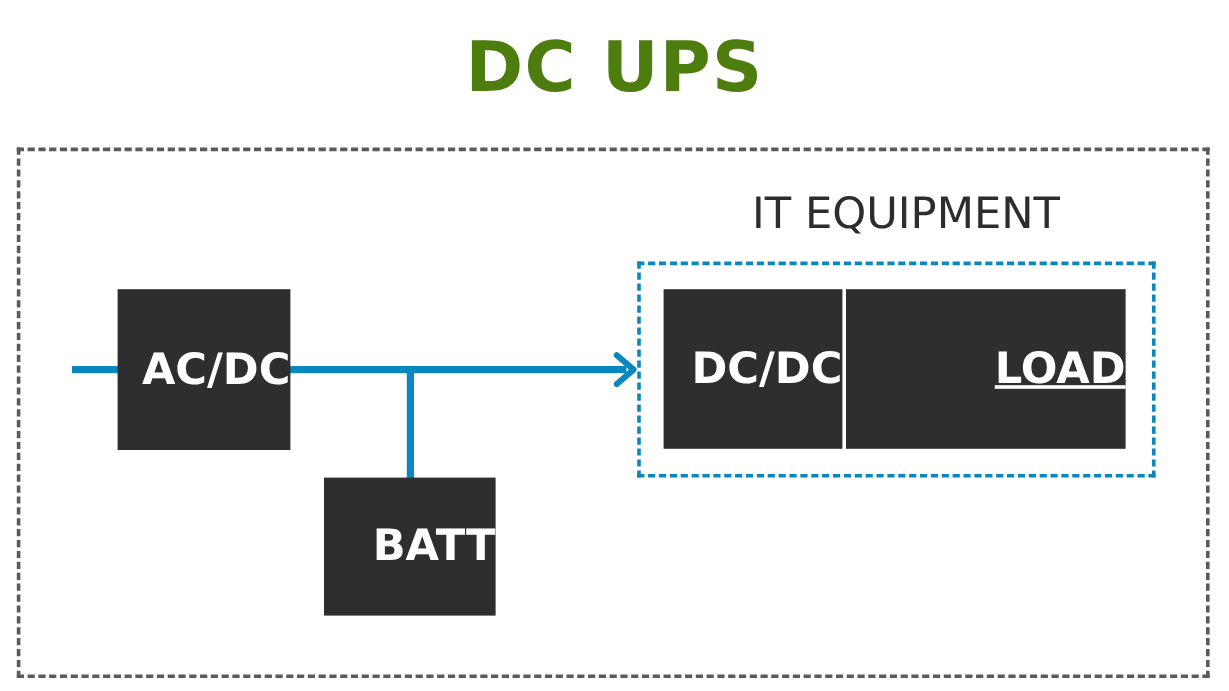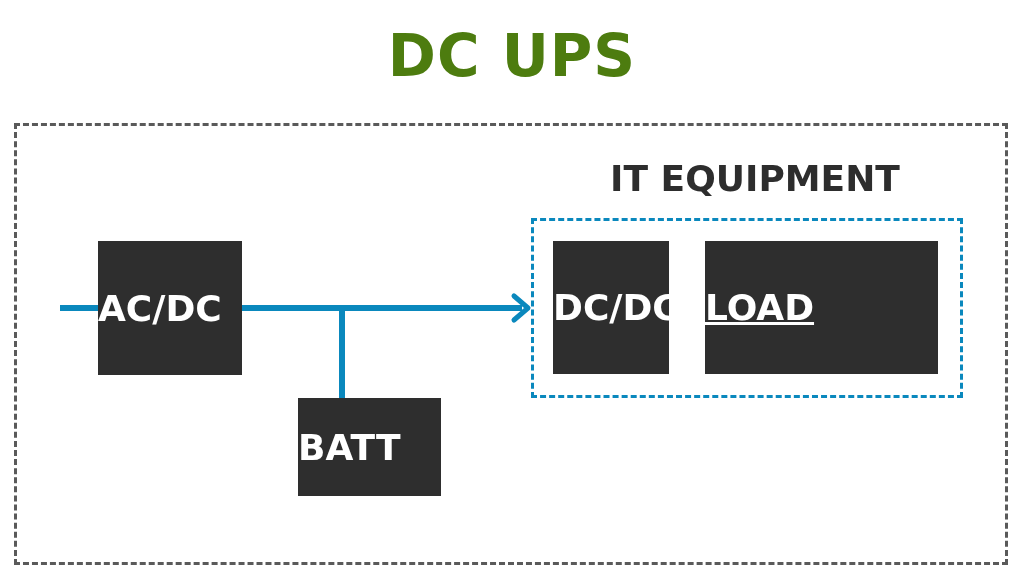--- a/index.html
+++ b/index.html
@@ -3,25 +3,25 @@
 <meta charset="utf-8">
 <style>
   html, body { margin:0; padding:0; background:#ffffff; }
   body { width:1024px; height:576px; position:relative; overflow:hidden;
          font-family:"DejaVu Sans", sans-serif; }
   .title { position:absolute; left:0; width:1024px; top:22px; text-align:center;
            font-size:58px; font-weight:bold; color:#4d7c0f; letter-spacing:1px; }
   .outer { position:absolute; left:14px; top:123px; width:994px; height:442px;
            border:3px dashed #5a5a5a; box-sizing:border-box; }
   .subtitle { position:absolute; left:555px; width:400px; top:158px; text-align:center;
-              font-size:36px; font-weight:bold; color:#2d2d2d; }
+              font-size:36px; font-weight:normal; color:#2d2d2d; }
   .itbox { position:absolute; left:531px; top:218px; width:432px; height:180px;
            border:3px dashed #0a88bd; box-sizing:border-box; }
   .blk { position:absolute; background:#2e2e2e; color:#ffffff; font-weight:bold;
-         display:flex; align-items:center; justify-content:flex-start; font-size:36px; }
+         display:flex; align-items:center; justify-content:flex-end; font-size:36px; }
   .wire { position:absolute; background:#0a88bd; }
   svg { position:absolute; left:0; top:0; }
 </style>
 </head>
 <body>
 
 <div class="title">DC UPS</div>
 
 <div class="outer"></div>
 
@@ -34,23 +34,23 @@
 <div class="wire" style="left:339px; top:305px; width:6px; height:95px;"></div>
 
 <svg width="1024" height="576">
   <polyline points="514,296 528,308 514,320" fill="none" stroke="#0a88bd" stroke-width="5" stroke-linecap="round" stroke-linejoin="round"></polyline>
 </svg>
 
 <div class="blk" style="left:98px; top:241px; width:144px; height:134px;">
   <span>AC/DC</span>
 </div>
 
-<div class="blk" style="left:270px; top:398px; width:143px; height:98px;margin-left:28px;">
+<div class="blk" style="left:270px; top:398px; width:143px; height:115px;">
   <span>BATT</span>
 </div>
 
-<div class="blk" style="left:553px; top:241px; width:116px; height:133px;">
+<div class="blk" style="left:553px; top:241px; width:149px; height:133px;">
   <span>DC/DC</span>
 </div>
 
 <div class="blk" style="left:705px; top:241px; width:233px; height:133px;text-decoration:underline;">
   <span>LOAD</span>
 </div>
 
 </body></html>

